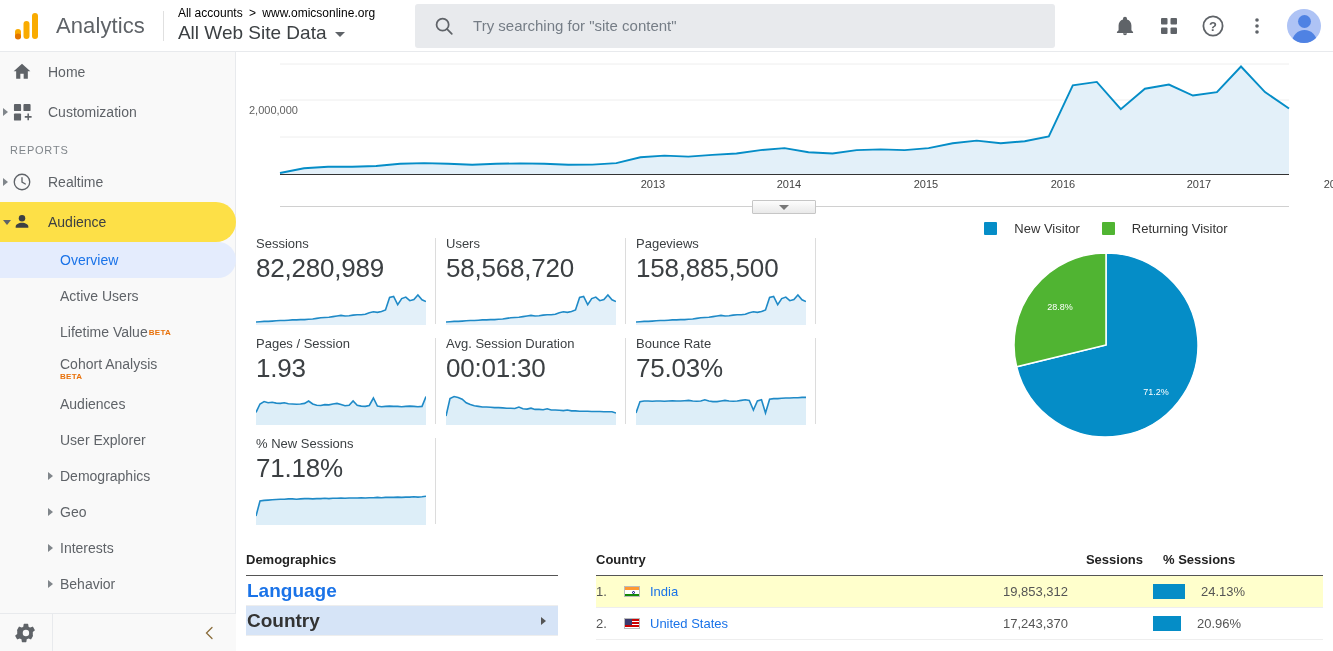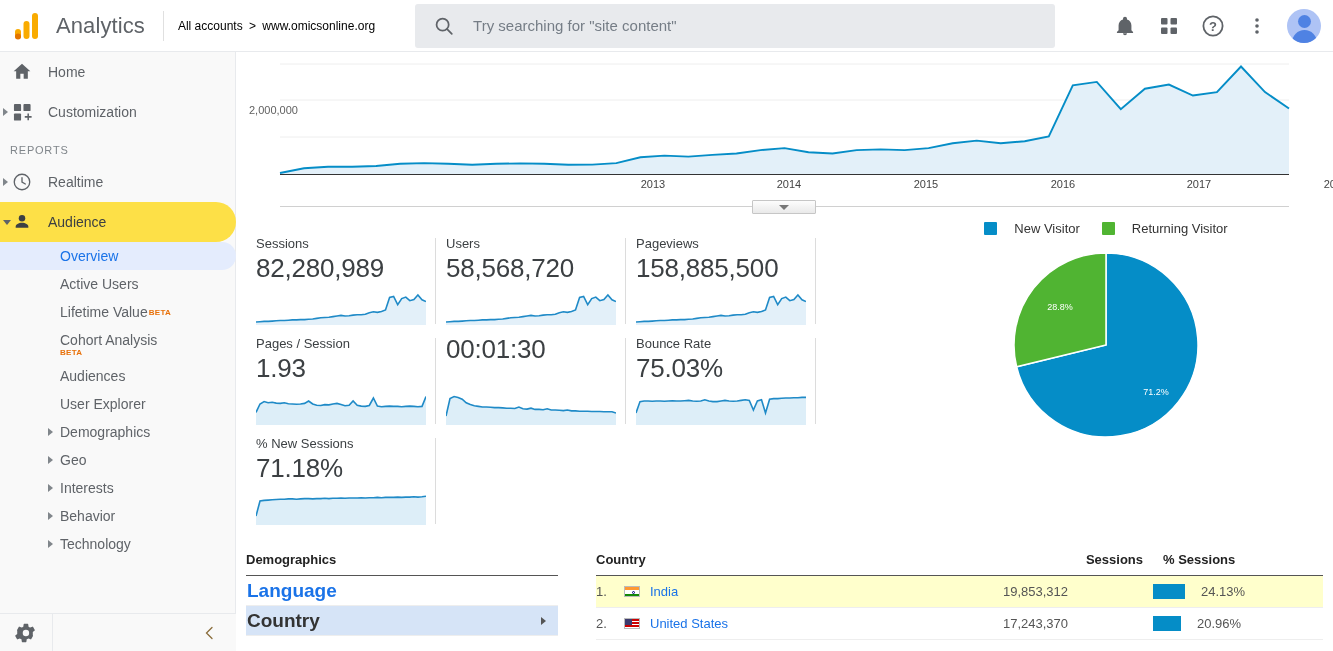--- a/index.html
+++ b/index.html
@@ -87,21 +87,21 @@
   .nav-row.top { height:40px; }
   .nav-row.group-active {
     background:#fde047; border-radius:0 20px 20px 0; color:#202124;
   }
   .nav-row.group-active .nlabel { color:#3c4043; }
   #reports-label {
     font-size:11px; color:#80868b; letter-spacing:.8px;
     padding-left:10px; height:30px; display:flex; align-items:flex-end; padding-bottom:6px;
   }
   .sub-row {
-    display:flex; align-items:center; height:28px; cursor:pointer;
+    display:flex; align-items:center; height:36px; cursor:pointer;
     font-size:14px; color:#5f6368; padding-left:60px; position:relative;
   }
   .sub-row.has-tri { padding-left:48px; }
   .sub-row .stri {
     width:0;height:0;border-top:4px solid transparent;border-bottom:4px solid transparent;
     border-left:5px solid #80868b; margin-right:7px;
   }
   .sub-row.selected {
     background:#e4ecfd; border-radius:0 20px 20px 0; color:#1a73e8;
   }
@@ -236,20 +236,24 @@
 
   <div id="brand">Analytics</div>
   <div id="brand-divider"></div>
 
   <div id="account-block">
     <div id="acct-breadcrumb">
       <span>All accounts</span>
       <span class="sep">&gt;</span>
       <span>www.omicsonline.org</span>
     </div>
+    <div id="view-row">
+      <div id="view-name">All Web Site Data</div>
+      <div class="caret-dn"></div>
+    </div>
   </div>
 
   <div id="searchbar">
     <span class="mag">
       <svg width="22" height="22" viewBox="0 0 24 24">
         <circle cx="10.5" cy="10.5" r="6.6" fill="none" stroke="#5f6368" stroke-width="1.9"></circle>
         <line x1="15.4" y1="15.4" x2="20.5" y2="20.5" stroke="#5f6368" stroke-width="1.9" stroke-linecap="round"></line>
       </svg>
     </span>
     <input id="search-input" type="text" placeholder="Try searching for &quot;site content&quot;" style="">
@@ -460,20 +464,21 @@
       <div class="mcard">
         <div class="mc-label">Pages / Session</div>
         <div class="mc-value">1.93</div>
         <svg class="mc-spark" width="170" height="34">
           <path class="sp-area" fill="#ddeef8" d="M0,33 L0.0,20.4 L4.0,12.0 L8.1,9.6 L12.1,10.8 L16.2,10.2 L20.2,11.1 L24.3,11.4 L28.3,10.8 L32.4,11.7 L36.4,12.0 L40.5,12.3 L44.5,12.0 L48.6,11.4 L52.6,9.0 L56.7,12.0 L60.7,13.2 L64.8,13.5 L68.8,12.6 L72.9,12.9 L76.9,12.0 L81.0,11.4 L85.0,12.6 L89.0,13.8 L93.1,13.2 L97.1,9.0 L101.2,13.2 L105.2,14.1 L109.3,14.4 L113.3,13.5 L117.4,6.0 L121.4,14.1 L125.5,14.7 L129.5,14.4 L133.6,14.1 L137.6,14.4 L141.7,14.4 L145.7,14.7 L149.8,14.4 L153.8,14.1 L157.9,14.4 L161.9,14.7 L166.0,14.4 L170.0,4.5 L170,33 Z"></path>
             <path class="sp-line" fill="none" stroke="#1f8ac7" stroke-width="1.6" d="M0.0,20.4 L4.0,12.0 L8.1,9.6 L12.1,10.8 L16.2,10.2 L20.2,11.1 L24.3,11.4 L28.3,10.8 L32.4,11.7 L36.4,12.0 L40.5,12.3 L44.5,12.0 L48.6,11.4 L52.6,9.0 L56.7,12.0 L60.7,13.2 L64.8,13.5 L68.8,12.6 L72.9,12.9 L76.9,12.0 L81.0,11.4 L85.0,12.6 L89.0,13.8 L93.1,13.2 L97.1,9.0 L101.2,13.2 L105.2,14.1 L109.3,14.4 L113.3,13.5 L117.4,6.0 L121.4,14.1 L125.5,14.7 L129.5,14.4 L133.6,14.1 L137.6,14.4 L141.7,14.4 L145.7,14.7 L149.8,14.4 L153.8,14.1 L157.9,14.4 L161.9,14.7 L166.0,14.4 L170.0,4.5"></path>
         </svg>
         <div class="vdiv"></div>
       </div>
       <div class="mcard">
+        <div class="mc-label">Avg. Session Duration</div>
         <div class="mc-value">00:01:30</div>
         <svg class="mc-spark" width="170" height="34">
           <path class="sp-area" fill="#ddeef8" d="M0,33 L0.0,24.0 L4.0,6.6 L8.1,4.5 L12.1,5.4 L16.2,7.2 L20.2,10.8 L24.3,12.6 L28.3,13.8 L32.4,14.4 L36.4,15.0 L40.5,15.0 L44.5,15.3 L48.6,15.6 L52.6,15.6 L56.7,15.9 L60.7,16.2 L64.8,16.2 L68.8,16.5 L72.9,15.0 L76.9,16.8 L81.0,17.1 L85.0,16.2 L89.0,17.4 L93.1,17.4 L97.1,17.7 L101.2,16.8 L105.2,18.0 L109.3,18.0 L113.3,18.3 L117.4,18.6 L121.4,18.0 L125.5,18.9 L129.5,18.9 L133.6,19.2 L137.6,19.2 L141.7,19.2 L145.7,19.5 L149.8,19.5 L153.8,19.5 L157.9,19.8 L161.9,19.8 L166.0,19.8 L170.0,21.0 L170,33 Z"></path>
             <path class="sp-line" fill="none" stroke="#1f8ac7" stroke-width="1.6" d="M0.0,24.0 L4.0,6.6 L8.1,4.5 L12.1,5.4 L16.2,7.2 L20.2,10.8 L24.3,12.6 L28.3,13.8 L32.4,14.4 L36.4,15.0 L40.5,15.0 L44.5,15.3 L48.6,15.6 L52.6,15.6 L56.7,15.9 L60.7,16.2 L64.8,16.2 L68.8,16.5 L72.9,15.0 L76.9,16.8 L81.0,17.1 L85.0,16.2 L89.0,17.4 L93.1,17.4 L97.1,17.7 L101.2,16.8 L105.2,18.0 L109.3,18.0 L113.3,18.3 L117.4,18.6 L121.4,18.0 L125.5,18.9 L129.5,18.9 L133.6,19.2 L137.6,19.2 L141.7,19.2 L145.7,19.5 L149.8,19.5 L153.8,19.5 L157.9,19.8 L161.9,19.8 L166.0,19.8 L170.0,21.0"></path>
         </svg>
         <div class="vdiv"></div>
       </div>
       <div class="mcard">
         <div class="mc-label">Bounce Rate</div>
         <div class="mc-value">75.03%</div>

